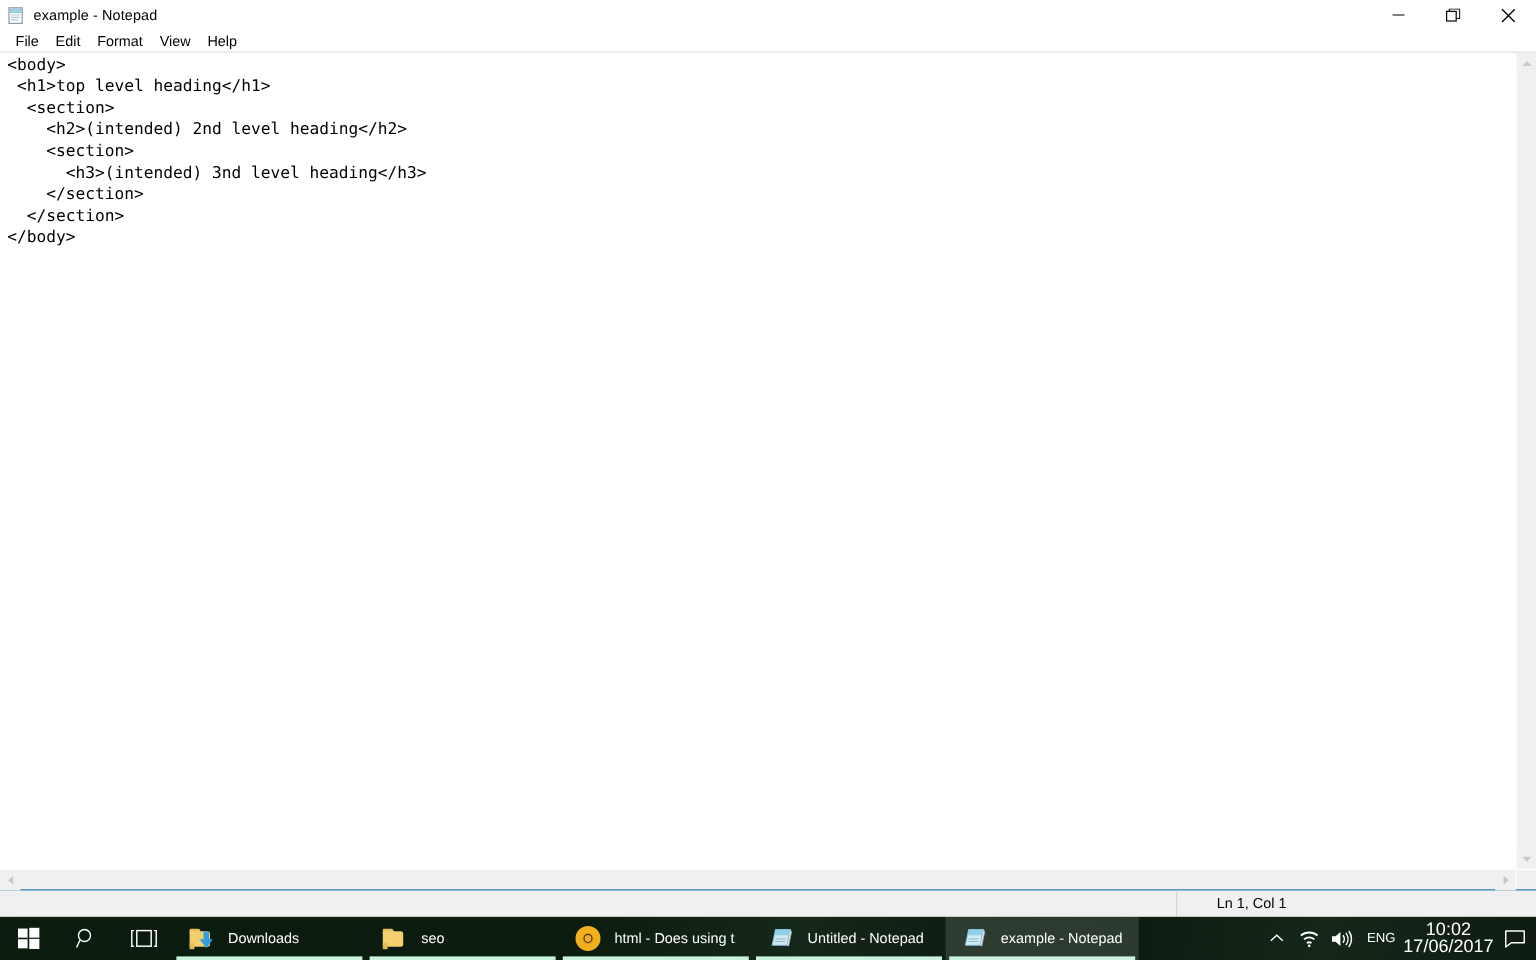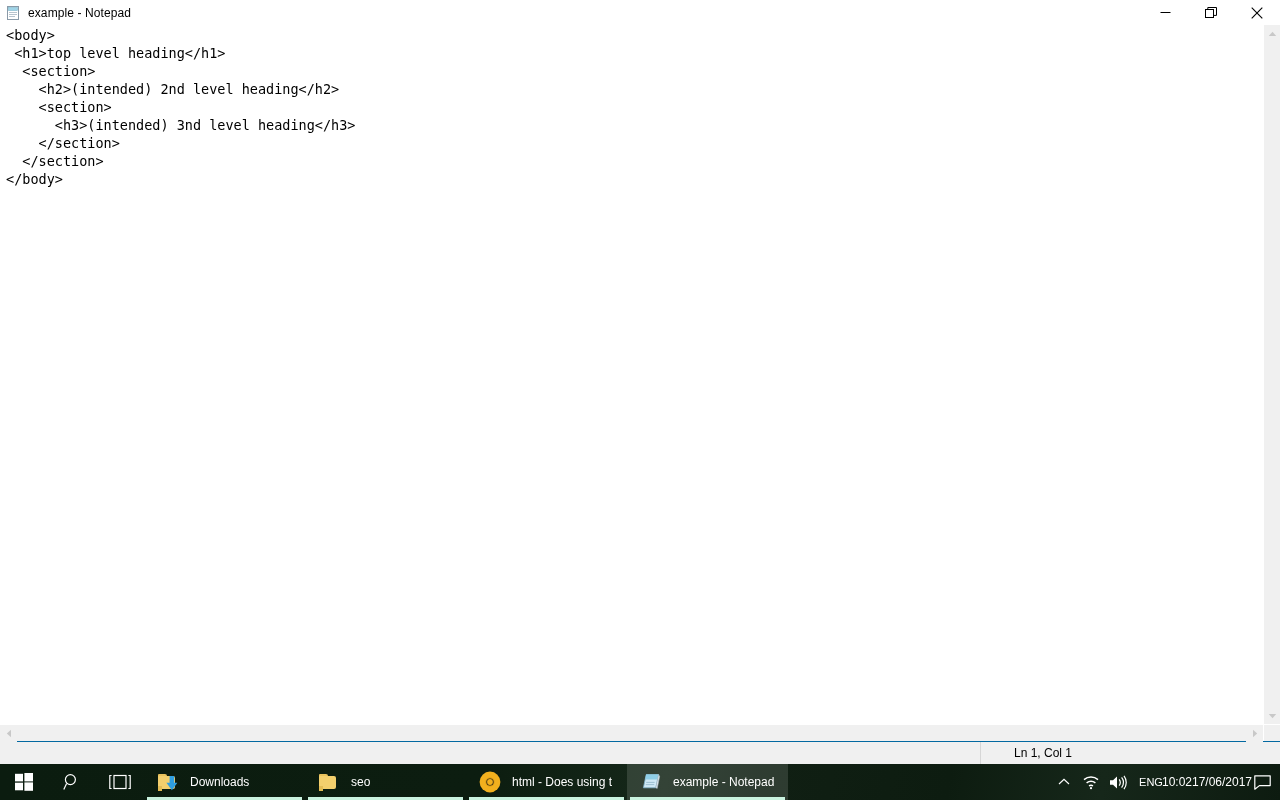--- a/index.html
+++ b/index.html
@@ -256,25 +256,25 @@
   .tray-vol { width: 28px; }
   .tray-lang {
     width: 38px;
     font-size: 11px;
     color: #ffffff;
   }
   .tray-clock {
     width: 74px;
     height: 36px;
     display: flex;
-    flex-direction: row;
+    flex-direction: column;
     align-items: center;
     justify-content: center;
     color: #ffffff;
-    font-size: 12px;
+    font-size: 15px;
     line-height: 14px;
     cursor: default;
   }
   .tray-action { width: 36px; }
 
   
   .folder {
     position: absolute;
     left: 1px; top: 3px;
     width: 19px; height: 16px;
@@ -342,20 +342,27 @@
         </button>
         <button class="winbtn" title="Close">
           <svg width="12" height="12" viewBox="0 0 12 12">
             <line x1="0.7" y1="0.7" x2="11.3" y2="11.3" stroke="#000000" stroke-width="1.1"></line>
             <line x1="11.3" y1="0.7" x2="0.7" y2="11.3" stroke="#000000" stroke-width="1.1"></line>
           </svg>
         </button>
       </div>
     </div>
 
+    <div class="menubar">
+      <div class="menu-item">File</div>
+      <div class="menu-item">Edit</div>
+      <div class="menu-item">Format</div>
+      <div class="menu-item">View</div>
+      <div class="menu-item">Help</div>
+    </div>
 
     <div class="editor-wrap">
       <div class="editor-row">
         <div class="textarea">
           <pre class="code">&lt;body&gt;
  &lt;h1&gt;top level heading&lt;/h1&gt;
   &lt;section&gt;
     &lt;h2&gt;(intended) 2nd level heading&lt;/h2&gt;
     &lt;section&gt;
       &lt;h3&gt;(intended) 3nd level heading&lt;/h3&gt;
@@ -464,20 +471,33 @@
             <circle cx="11" cy="11" r="10.4" fill="#f2b01e"></circle>
             <circle cx="11" cy="11" r="4.6" fill="#d99a10"></circle>
             <circle cx="11" cy="11" r="3.6" fill="#1b1b1b"></circle>
             <circle cx="11" cy="11" r="2.9" fill="#f2b01e"></circle>
           </svg>
         </div>
         <div class="tb-label">html - Does using t...</div>
         <div class="tb-underline"></div>
       </div>
 
+      <div class="tb-item wide">
+        <div class="tb-icon">
+          <svg width="22" height="22" viewBox="0 0 22 22">
+            <path d="M3.4 16.8 L6.2 3.6 L18.6 3.6 L15.8 16.8 Z" fill="#cfe9f5" stroke="#7fb0c8" stroke-width="0.8"></path>
+            <path d="M6.2 3.6 L18.6 3.6 L17.6 8.4 L5.3 8.4 Z" fill="#8fcfe8"></path>
+            <path d="M15.8 16.8 L18.6 3.6 L19.6 5.6 L17.2 17.4 Z" fill="#eaeff2" stroke="#9fb4c0" stroke-width="0.6"></path>
+            <line x1="6.2" y1="11.4" x2="14.6" y2="11.4" stroke="#8fb5c8" stroke-width="0.8"></line>
+            <line x1="5.8" y1="13.6" x2="14.2" y2="13.6" stroke="#8fb5c8" stroke-width="0.8"></line>
+          </svg>
+        </div>
+        <div class="tb-label">Untitled - Notepad</div>
+        <div class="tb-underline"></div>
+      </div>
 
       <div class="tb-item wide active">
         <div class="tb-icon">
           <svg width="22" height="22" viewBox="0 0 22 22">
             <path d="M3.4 16.8 L6.2 3.6 L18.6 3.6 L15.8 16.8 Z" fill="#cfe9f5" stroke="#7fb0c8" stroke-width="0.8"></path>
             <path d="M6.2 3.6 L18.6 3.6 L17.6 8.4 L5.3 8.4 Z" fill="#8fcfe8"></path>
             <path d="M15.8 16.8 L18.6 3.6 L19.6 5.6 L17.2 17.4 Z" fill="#eaeff2" stroke="#9fb4c0" stroke-width="0.6"></path>
             <line x1="6.2" y1="11.4" x2="14.6" y2="11.4" stroke="#8fb5c8" stroke-width="0.8"></line>
             <line x1="5.8" y1="13.6" x2="14.2" y2="13.6" stroke="#8fb5c8" stroke-width="0.8"></line>
           </svg>

